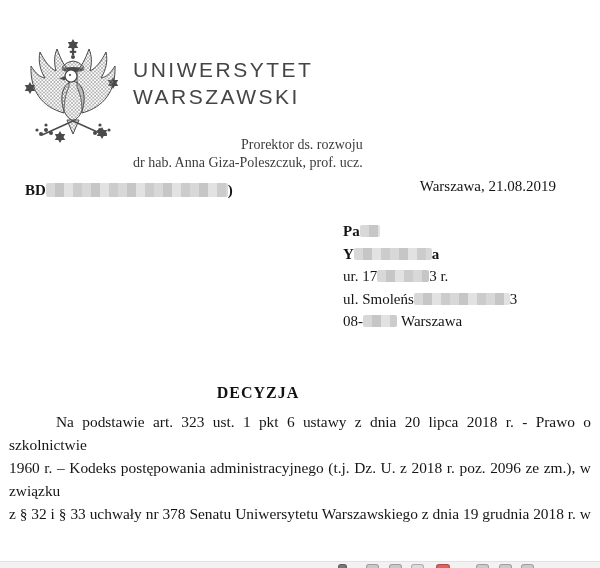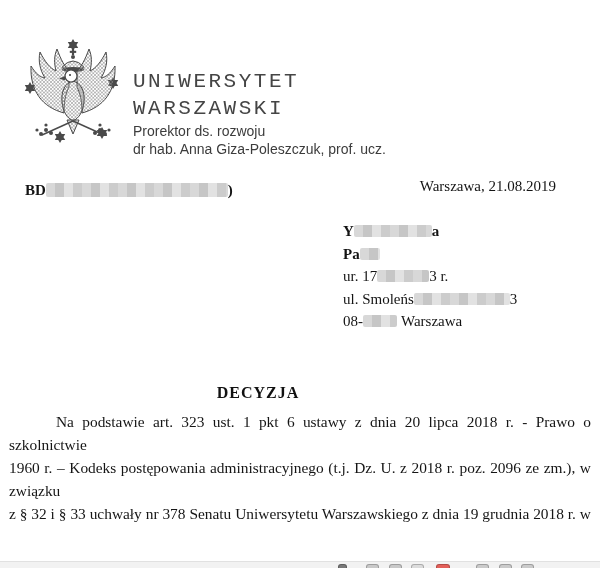--- a/index.html
+++ b/index.html
@@ -6,24 +6,24 @@
     --ink:#1c1c1c; --logo-ink:#454545; --sub-ink:#3c3c3c; --redact:#cfcfcf;
   }
   *{margin:0;padding:0;box-sizing:border-box;}
   html,body{width:600px;height:568px;overflow:hidden;}
   body{background:#fff;position:relative;font-family:"Liberation Serif",serif;color:var(--ink);}
 
   .page{position:absolute;inset:0;background:#fff;}
 
   
   .logo{position:absolute;left:16px;top:33px;width:108px;height:118px;}
-  .uni-name{position:absolute;left:133px;top:68px;font-family:Liberation Mono, monospace;
+  .uni-name{position:absolute;left:133px;top:56px;font-family:Liberation Sans, sans-serif;
     font-size:21px;line-height:27px;letter-spacing:2.5px;color:var(--logo-ink);}
-  .office-block{position:absolute;left:133px;top:122px;font-family:Liberation Sans, sans-serif;
-    font-size:14px;line-height:18px;color:var(--sub-ink);}
+  .office-block{position:absolute;left:133px;top:136px;font-family:Liberation Serif, serif;
+    font-size:14px;line-height:18px;color:var(--sub-ink);text-align:right;}
 
   .dateline{position:absolute;right:44px;top:178px;font-size:15px;color:#141414;}
 
   
   .refline{position:absolute;left:25px;top:182px;font-size:15px;font-weight:bold;color:#141414;}
 
   
   .redact{display:inline-block;height:12px;border-radius:2px;vertical-align:-1px;
     background:repeating-linear-gradient(90deg,#d8d8d8 0 9px,#c6c6c6 9px 18px,#e2e2e2 18px 27px,#cccccc 27px 36px);}
   .refline .redact{height:14px;vertical-align:-2px;}
@@ -117,22 +117,22 @@
     <div>dr hab. Anna Giza-Poleszczuk, prof. ucz.</div>
   </div>
 
   <div class="dateline">Warszawa, 21.08.2019</div>
 
   <div class="refline">
     <span>BD</span><span class="redact" style="width:182px"></span><span>)</span>
   </div>
 
   <div class="recipient">
+    <div class="b"><span>Pa</span><span class="redact" style="width:20px"></span></div>
     <div class="b"><span>Y</span><span class="redact" style="width:78px"></span><span>a</span></div>
-    <div class="b"><span>Pa</span><span class="redact" style="width:20px"></span></div>
     <div><span>ur. 17</span><span class="redact" style="width:52px"></span><span>3 r.</span></div>
     <div><span>ul. Smoleńs</span><span class="redact" style="width:96px"></span><span>3</span></div>
     <div><span>08-</span><span class="redact" style="width:34px;margin-right:4px"></span><span>Warszawa</span></div>
   </div>
 
   <div class="heading">DECYZJA</div>
 
   <div class="body-text">
     <div class="body-line first">Na podstawie art. 323 ust. 1 pkt 6 ustawy z dnia 20 lipca 2018 r. - Prawo o szkolnictwie</div>
     <div class="body-line">1960 r. – Kodeks postępowania administracyjnego (t.j. Dz. U. z 2018 r. poz. 2096 ze zm.), w związku</div>

